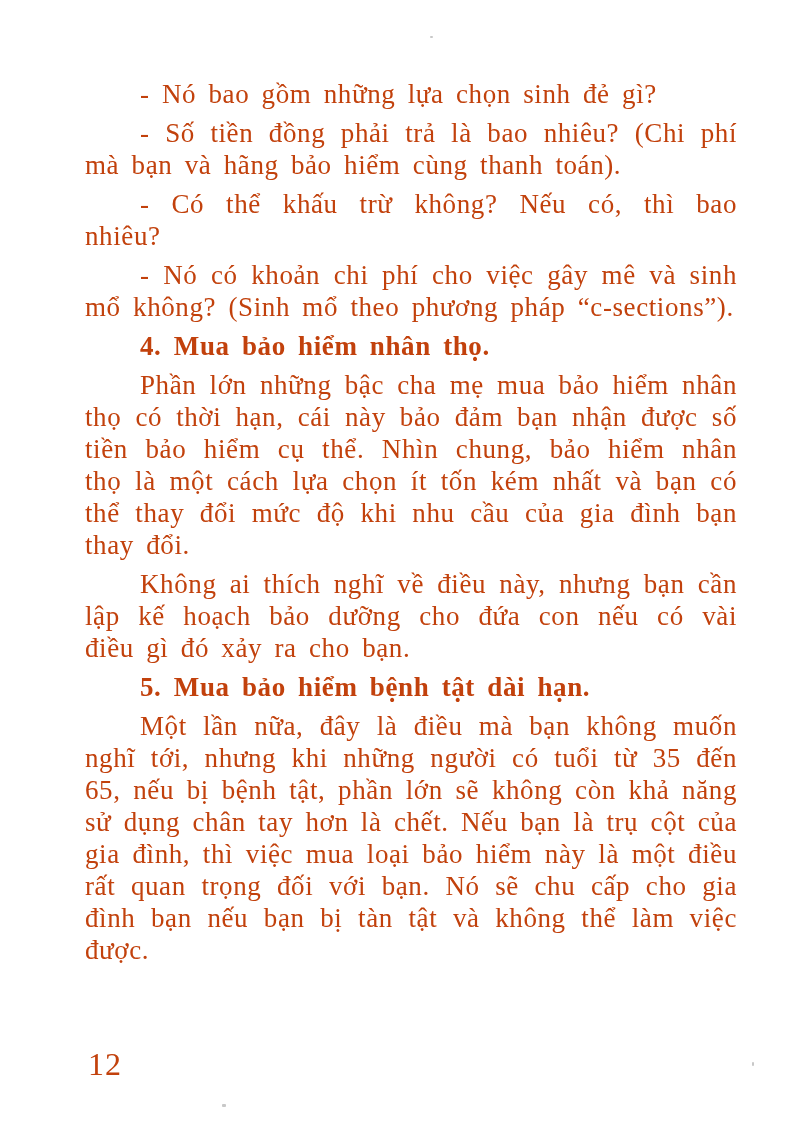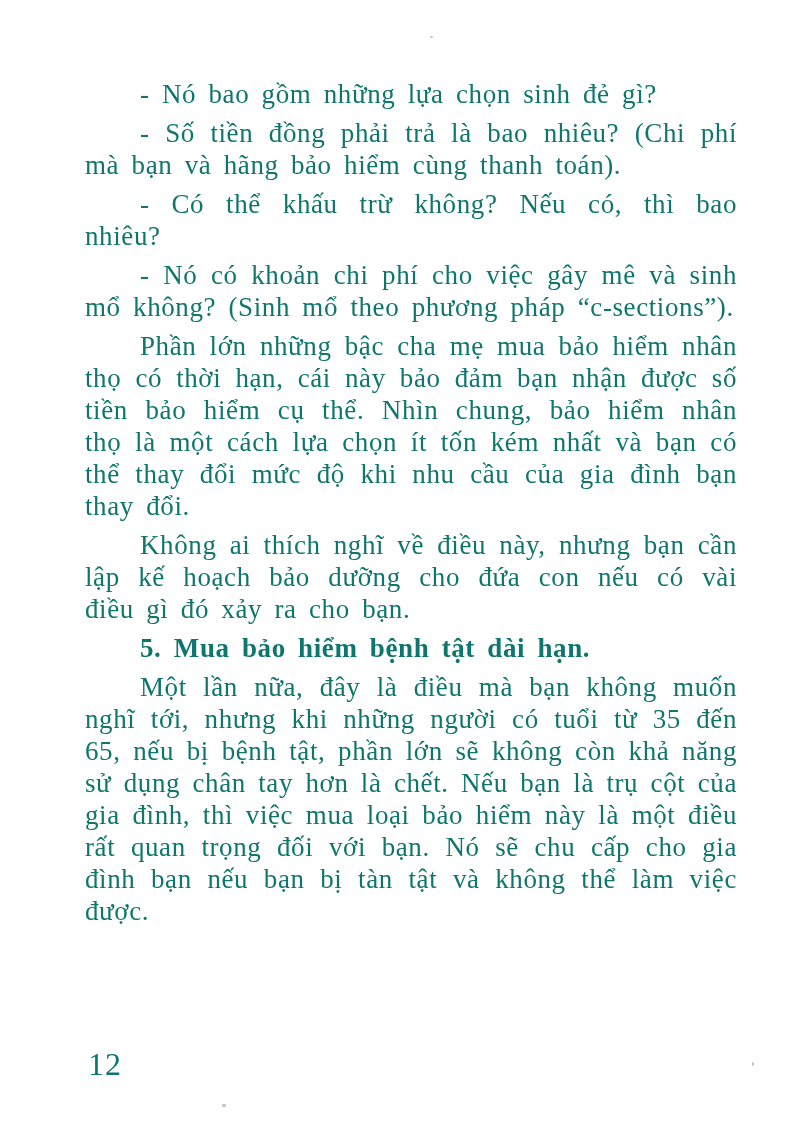--- a/index.html
+++ b/index.html
@@ -7,21 +7,21 @@
     padding: 0;
     background: #ffffff;
   }
   .page {
     position: relative;
     width: 800px;
     height: 1129px;
     background: #ffffff;
     overflow: hidden;
     font-family: "Liberation Serif", "DejaVu Serif", serif;
-    color: #0f766e;
+    color: #c2410c;
   }
   .text-column {
     position: absolute;
     left: 85px;
     top: 78px;
     width: 652px;
     font-size: 27px;
     line-height: 32px;
     text-align: justify;
     letter-spacing: 0.6px;
@@ -60,20 +60,21 @@
 </head>
 <body>
 
 <div class="page">
 
   <div class="text-column" id="text-column">
       <p class="block bullet">- Nó bao gồm những lựa chọn sinh đẻ gì?</p>
       <p class="block bullet">- Số tiền đồng phải trả là bao nhiêu? (Chi phí mà bạn và hãng bảo hiểm cùng thanh toán).</p>
       <p class="block bullet">- Có thể khấu trừ không? Nếu có, thì bao nhiêu?</p>
       <p class="block bullet">- Nó có khoản chi phí cho việc gây mê và sinh mổ không? (Sinh mổ theo phương pháp “c-sections”).</p>
+      <p class="block heading">4. Mua bảo hiểm nhân thọ.</p>
       <p class="block paragraph">Phần lớn những bậc cha mẹ mua bảo hiểm nhân thọ có thời hạn, cái này bảo đảm bạn nhận được số tiền bảo hiểm cụ thể. Nhìn chung, bảo hiểm nhân thọ là một cách lựa chọn ít tốn kém nhất và bạn có thể thay đổi mức độ khi nhu cầu của gia đình bạn thay đổi.</p>
       <p class="block paragraph">Không ai thích nghĩ về điều này, nhưng bạn cần lập kế hoạch bảo dưỡng cho đứa con nếu có vài điều gì đó xảy ra cho bạn.</p>
       <p class="block heading">5. Mua bảo hiểm bệnh tật dài hạn.</p>
       <p class="block paragraph">Một lần nữa, đây là điều mà bạn không muốn nghĩ tới, nhưng khi những người có tuổi từ 35 đến 65, nếu bị bệnh tật, phần lớn sẽ không còn khả năng sử dụng chân tay hơn là chết. Nếu bạn là trụ cột của gia đình, thì việc mua loại bảo hiểm này là một điều rất quan trọng đối với bạn. Nó sẽ chu cấp cho gia đình bạn nếu bạn bị tàn tật và không thể làm việc được.</p>
     </div>
 
   <div class="page-number">12</div>
 
   <span class="scan-speck speck-1"></span>
   <span class="scan-speck speck-2"></span>

